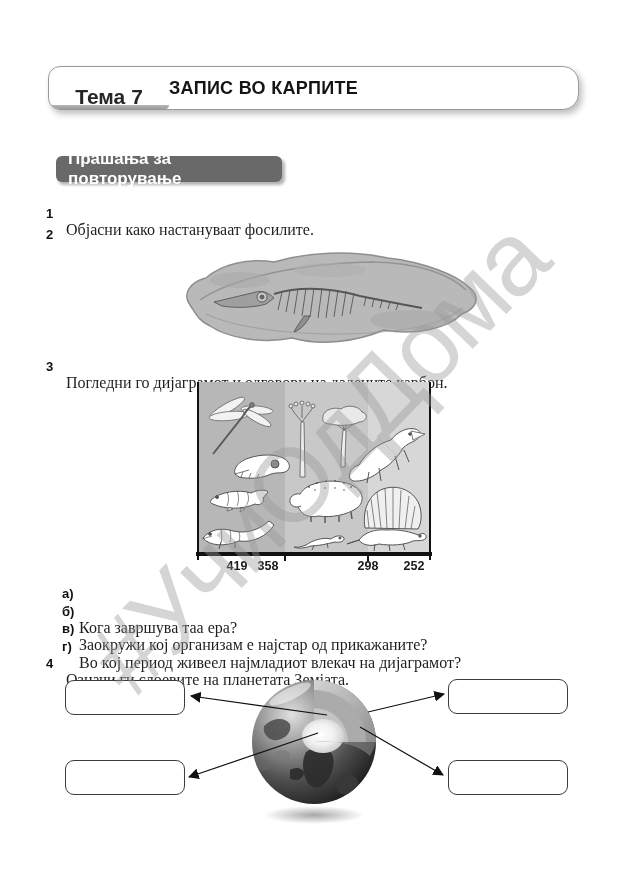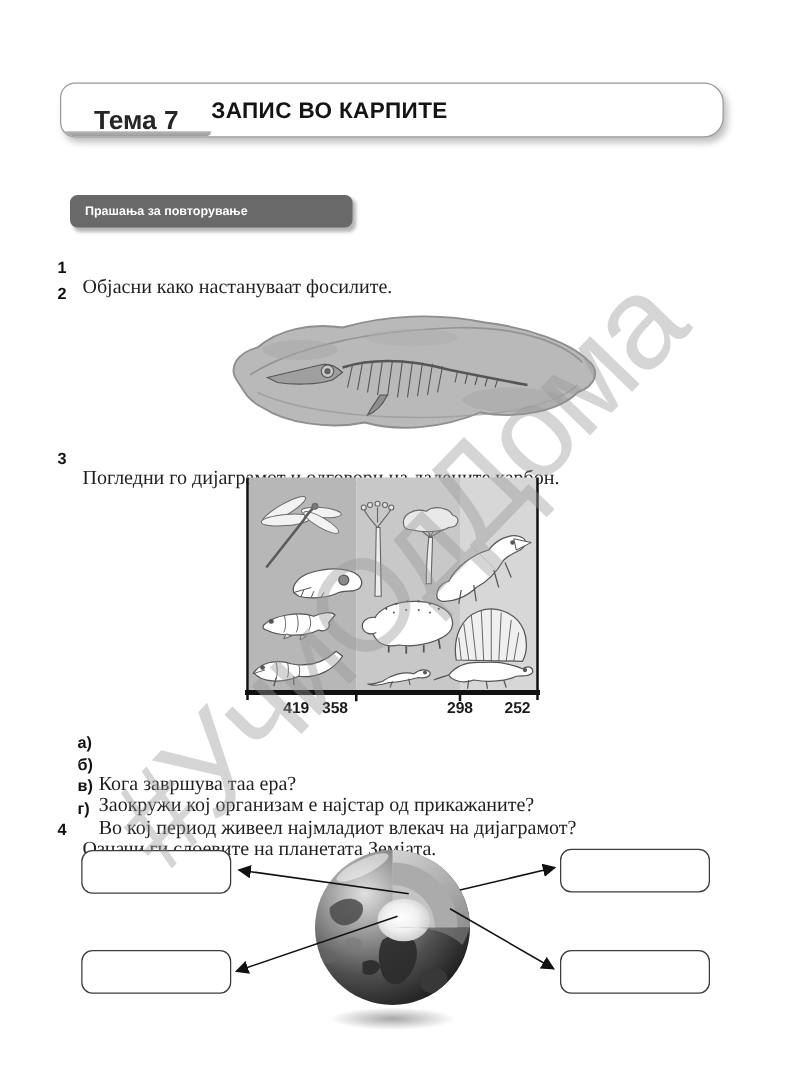--- a/index.html
+++ b/index.html
@@ -25,21 +25,21 @@
                   font-size:21px;color:#262626;}
   .theme-title{flex:1;display:flex;align-items:center;
                font-family:"Liberation Sans",sans-serif;font-weight:bold;
                font-size:18px;color:#141414;letter-spacing:0.3px;}
 
   
   .section-chip{position:absolute;left:56px;top:156px;width:226px;height:26px;
                 background:#696969;border-radius:6px;box-shadow:2.5px 3px 3px #b5b5b5;
                 display:flex;align-items:center;padding-left:12px;box-sizing:border-box;
                 font-family:"Liberation Sans",sans-serif;font-weight:bold;
-                font-size:10px;color:#ffffff;}
+                font-size:17px;color:#ffffff;}
 
   
   .q-row{position:absolute;left:46px;width:548px;display:flex;line-height:16px;}
   .q-num{width:20px;flex:none;font-family:"Liberation Sans",sans-serif;
          font-weight:bold;font-size:13px;color:#111;}
   .q-text{font-size:16px;margin-top:16px;}
   .sub-row{position:absolute;left:62px;width:520px;display:flex;line-height:16px;}
   .sub-letter{width:17px;flex:none;font-family:"Liberation Sans",sans-serif;
               font-weight:bold;font-size:13px;color:#111;}
 

